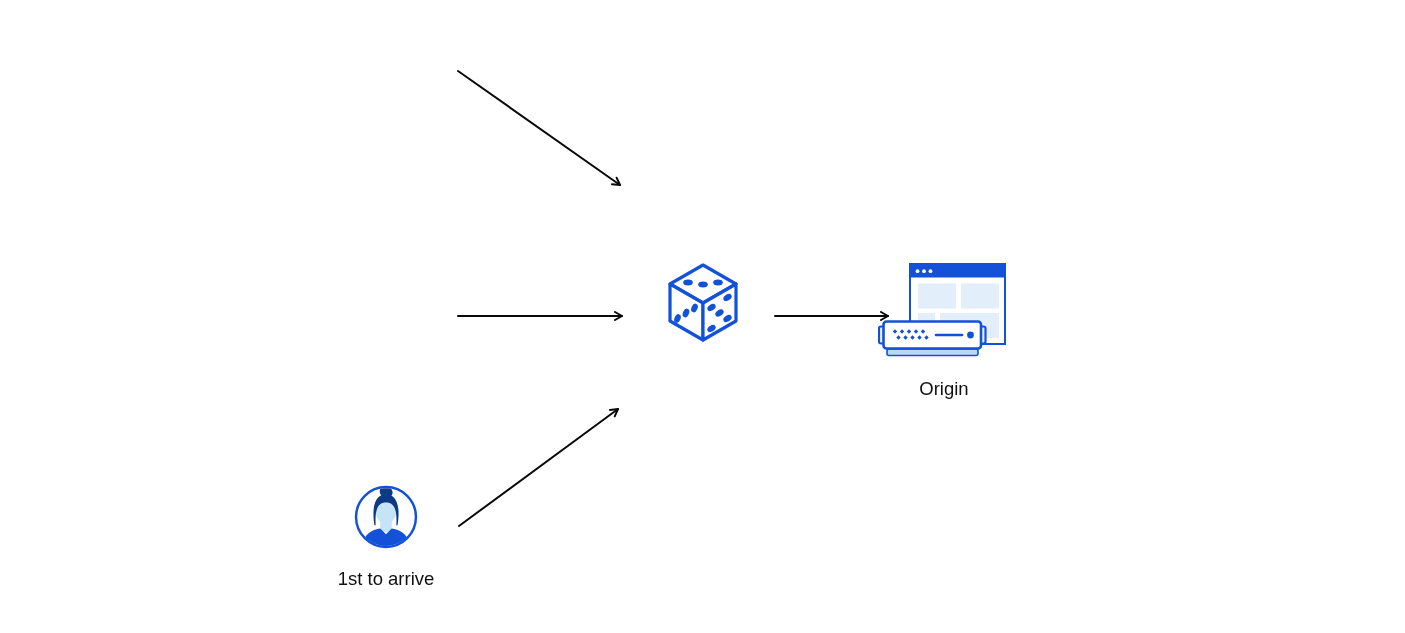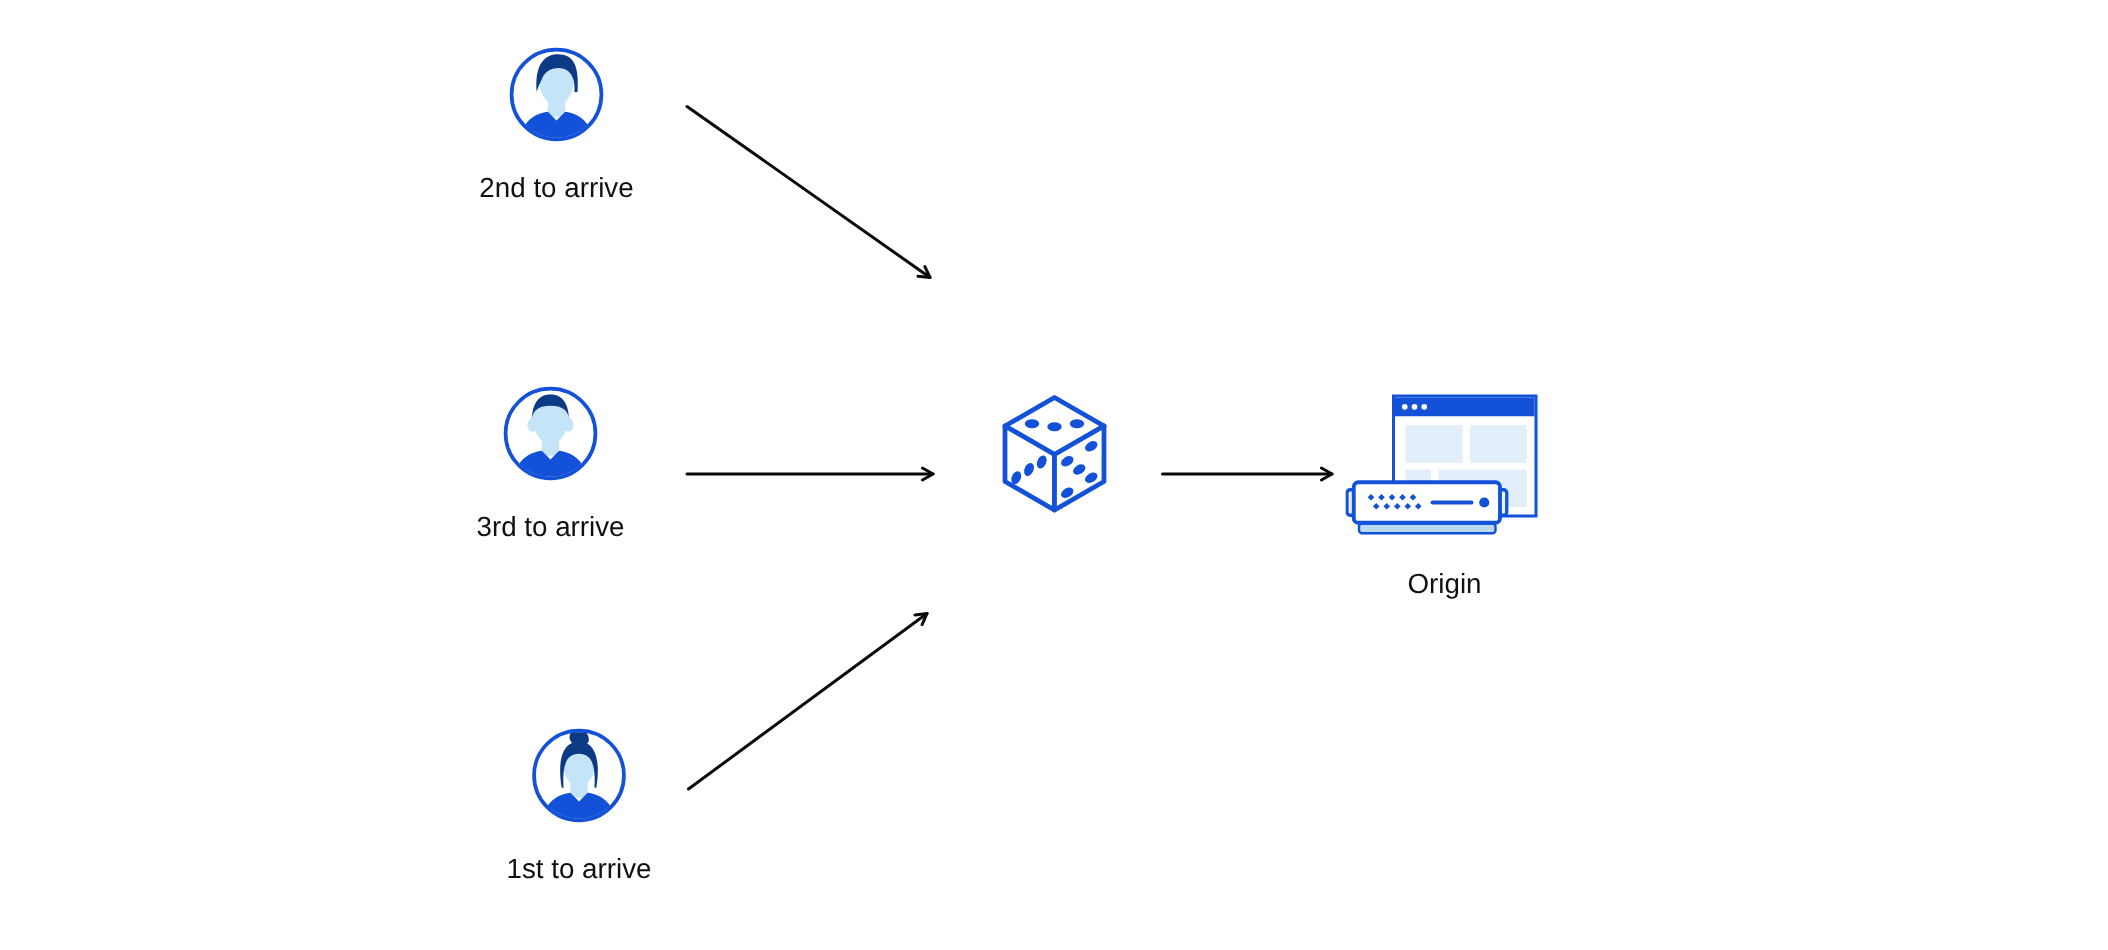--- a/index.html
+++ b/index.html
@@ -32,57 +32,21 @@
       <marker id="ah" markerWidth="14" markerHeight="14" refX="9" refY="5.5" orient="auto" markerUnits="userSpaceOnUse">
         <path d="M2,1.5 L9,5.5 L2,9.5" fill="none" stroke="var(--arrow,#0a0a0a)" stroke-width="2" stroke-linecap="round" stroke-linejoin="round"></path>
       </marker>
     </defs>
     <line x1="458" y1="71" x2="620" y2="185" stroke="var(--arrow,#0a0a0a)" stroke-width="2" stroke-linecap="round" marker-end="url(#ah)"></line>
     <line x1="458" y1="316" x2="622" y2="316" stroke="var(--arrow,#0a0a0a)" stroke-width="2" stroke-linecap="round" marker-end="url(#ah)"></line>
     <line x1="459" y1="526" x2="618" y2="409" stroke="var(--arrow,#0a0a0a)" stroke-width="2" stroke-linecap="round" marker-end="url(#ah)"></line>
     <line x1="775" y1="316" x2="888" y2="316" stroke="var(--arrow,#0a0a0a)" stroke-width="2" stroke-linecap="round" marker-end="url(#ah)"></line>
   </svg>
 
-  <div class="node" style="left:271px;top:30px;width:200px;">
-    <svg class="icon" width="66" height="66" viewBox="0 0 80 80">
-      <defs>
-          <clipPath id="clipA">
-            <circle cx="40" cy="40" r="35"></circle>
-          </clipPath>
-        </defs>
-      <circle cx="40" cy="40" r="36.3" fill="#ffffff" stroke="var(--blue,#1352d8)" stroke-width="3"></circle>
-      <g clip-path="url(#clipA)">
-        <rect x="33" y="40" width="14" height="18" fill="var(--light-blue,#c6e4f7)"></rect>
-        <path d="M10,80 C11,61 24,55 33,54 L40,61 L47,54 C56,55 69,61 70,80 Z" fill="var(--blue,#1352d8)"></path>
-        <path d="M40,12 C50,12 55,20 54,30 C53,41 47,48.5 40,48.5 C33,48.5 27,41 26,30 C25,20 30,12 40,12 Z" fill="var(--light-blue,#c6e4f7)"></path>
-        <path d="M24,38 C22,15 31,7.5 41,7.5 C54,7.5 58.5,17 57,38 L54.5,38 C55.5,25 50,18.5 42,18.5 C35,18.5 30,22 28,28 C26.3,31.5 25,34 24,38 Z" fill="var(--dark-blue,#0c3a85)"></path>
-      </g>
-    </svg>
-    <div class="label">2nd to arrive</div>
-  </div>
 
-  <div class="node" style="left:267px;top:256px;width:200px;">
-    <svg class="icon" width="66" height="66" viewBox="0 0 80 80">
-      <defs>
-          <clipPath id="clipB">
-            <circle cx="40" cy="40" r="35"></circle>
-          </clipPath>
-        </defs>
-      <circle cx="40" cy="40" r="36.3" fill="#ffffff" stroke="var(--blue,#1352d8)" stroke-width="3"></circle>
-      <g clip-path="url(#clipB)">
-        <rect x="33" y="40" width="14" height="18" fill="var(--light-blue,#c6e4f7)"></rect>
-        <path d="M10,80 C11,61 24,55 33,54 L40,61 L47,54 C56,55 69,61 70,80 Z" fill="var(--blue,#1352d8)"></path>
-        <ellipse cx="25.5" cy="33" rx="4.2" ry="5.5" fill="var(--light-blue,#c6e4f7)"></ellipse>
-        <ellipse cx="54.5" cy="33" rx="4.2" ry="5.5" fill="var(--light-blue,#c6e4f7)"></ellipse>
-        <path d="M40,12 C50,12 55,20 54,30 C53,41 47,48.5 40,48.5 C33,48.5 27,41 26,30 C25,20 30,12 40,12 Z" fill="var(--light-blue,#c6e4f7)"></path>
-        <path d="M25,30 C25,12.5 33,8.5 40,8.5 C47,8.5 55,12.5 55,30 C55,22.5 51,17.5 40,17.5 C29,17.5 25,22.5 25,30 Z" fill="var(--dark-blue,#0c3a85)"></path>
-      </g>
-    </svg>
-    <div class="label">3rd to arrive</div>
-  </div>
 
   <div class="node" style="left:286px;top:484px;width:200px;">
     <svg class="icon" width="66" height="66" viewBox="0 0 80 80">
       <defs>
           <clipPath id="clipC">
             <circle cx="40" cy="40" r="35"></circle>
           </clipPath>
         </defs>
       <circle cx="40" cy="40" r="36.3" fill="#ffffff" stroke="var(--blue,#1352d8)" stroke-width="3"></circle>
       <g clip-path="url(#clipC)">
@@ -112,21 +76,21 @@
         <ellipse cx="11.5" cy="56.5" rx="3" ry="4.5" transform="rotate(24 11.5 56.5)"></ellipse>
         <ellipse cx="45.5" cy="45.5" rx="4.5" ry="3" transform="rotate(-32 45.5 45.5)"></ellipse>
         <ellipse cx="61.5" cy="35.5" rx="4.5" ry="3" transform="rotate(-32 61.5 35.5)"></ellipse>
         <ellipse cx="53.5" cy="51" rx="4.5" ry="3" transform="rotate(-32 53.5 51)"></ellipse>
         <ellipse cx="45.5" cy="66.5" rx="4.5" ry="3" transform="rotate(-32 45.5 66.5)"></ellipse>
         <ellipse cx="61.5" cy="56.5" rx="4.5" ry="3" transform="rotate(-32 61.5 56.5)"></ellipse>
       </g>
     </svg>
   </div>
 
-  <div class="node" style="left:897px;top:262px;width:132px;">
+  <div class="node" style="left:878px;top:262px;width:132px;">
     <svg class="icon" width="132" height="100" viewBox="0 0 132 100">
 
       <rect x="32" y="2" width="95" height="80" fill="#ffffff" stroke="var(--blue,#1352d8)" stroke-width="2"></rect>
       <rect x="33" y="3" width="93" height="12.5" fill="var(--blue,#1352d8)"></rect>
       <circle cx="39.5" cy="9.2" r="1.9" fill="#ffffff"></circle>
       <circle cx="46" cy="9.2" r="1.9" fill="#ffffff"></circle>
       <circle cx="52.5" cy="9.2" r="1.9" fill="#ffffff"></circle>
       <g fill="var(--pale-blue,#e2eefa)">
         <rect x="40" y="21.5" width="38" height="25"></rect>
         <rect x="83" y="21.5" width="38" height="25"></rect>

